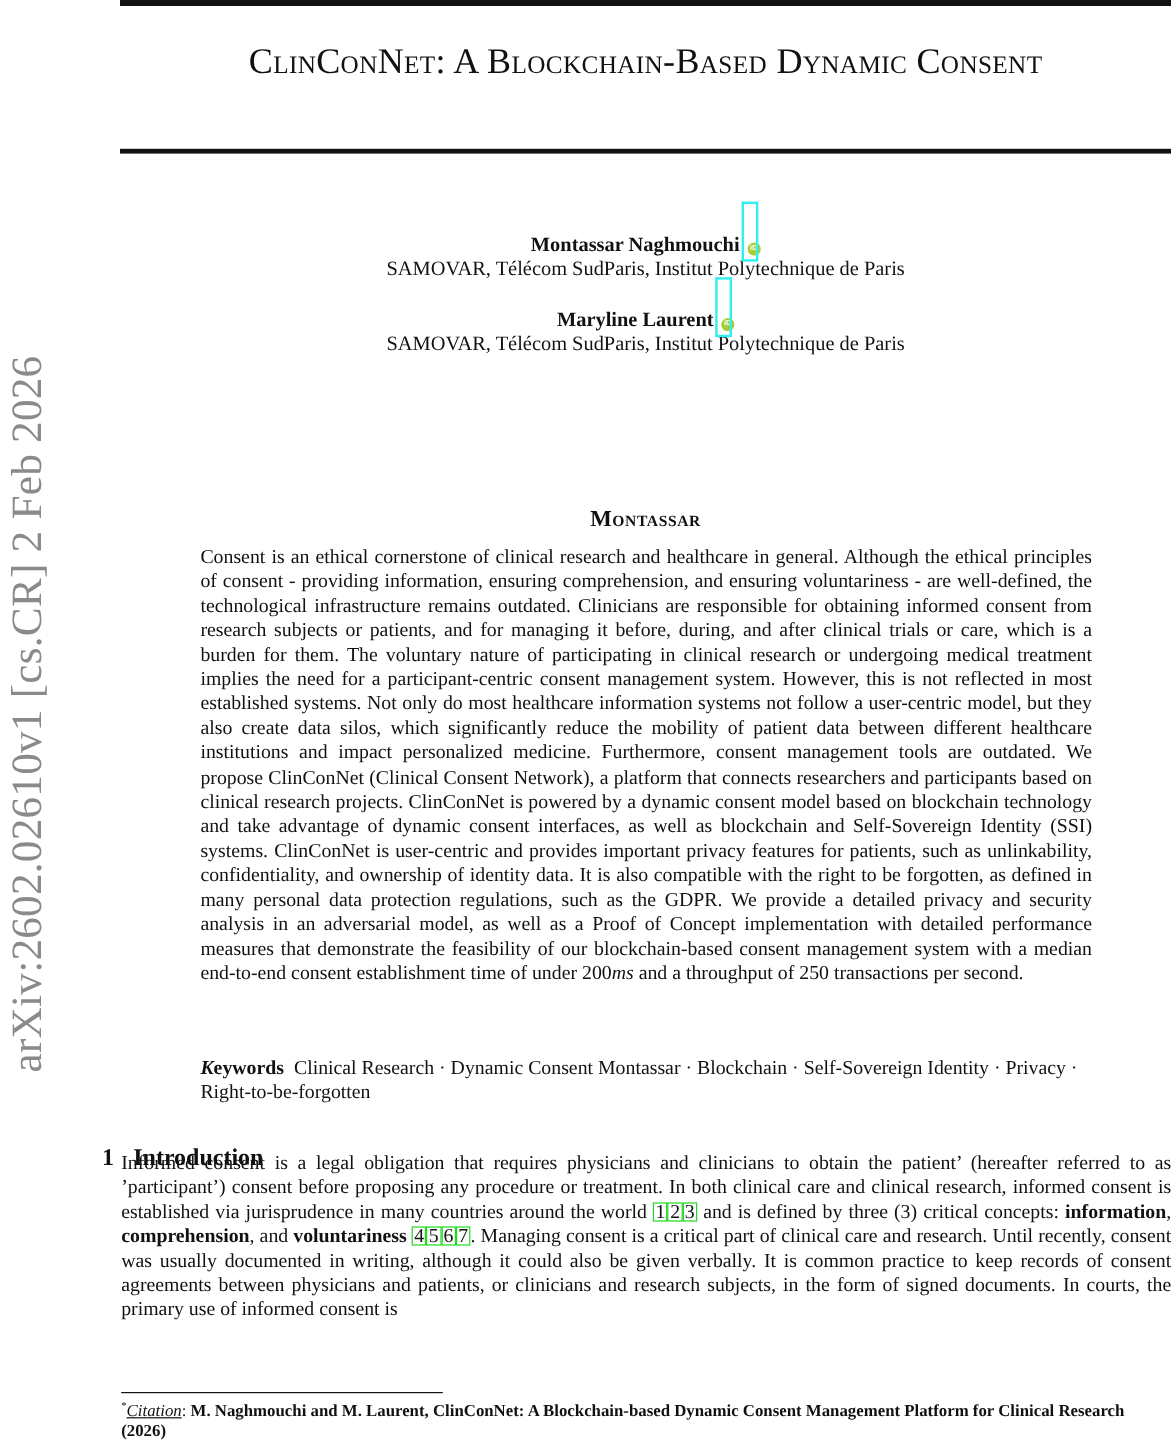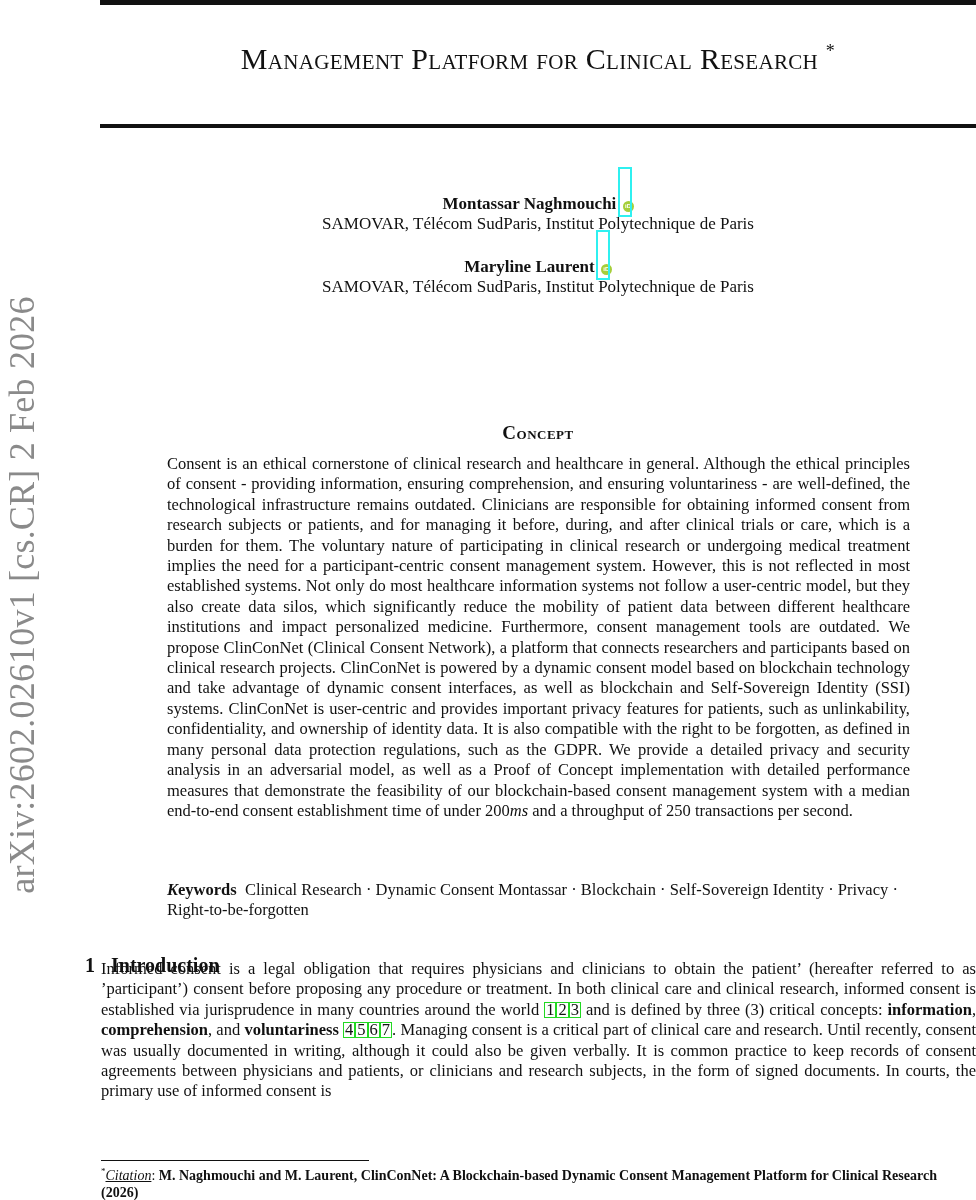--- a/index.html
+++ b/index.html
@@ -44,36 +44,36 @@
 </style>
 </head>
 <body>
 
 <div class="side-stamp">
   <span>arXiv:2602.02610v1  [cs.CR]  2 Feb 2026</span>
 </div>
 
 <div class="rule-top"></div>
 <div class="title">
-  <div><span>Management Platform for Clinical Research</span> <sup>*</sup></div>
+  <div>ClinConNet: A Blockchain-Based Dynamic Consent</div>
 </div>
 <div class="rule-bot"></div>
 
 <div class="authors">
   <div class="author">
     <div class="name"><span>Montassar Naghmouchi</span> <span class="orcid">iD</span></div>
     <div class="aff">SAMOVAR, Télécom SudParis, Institut Polytechnique de Paris</div>
   </div>
   <div class="author">
     <div class="name"><span>Maryline Laurent</span> <span class="orcid">iD</span></div>
     <div class="aff">SAMOVAR, Télécom SudParis, Institut Polytechnique de Paris</div>
   </div>
 </div>
 
-<div class="abs-head">Concept</div>
+<div class="abs-head">Montassar</div>
 <div class="abs-body"><span>Consent is an ethical cornerstone of clinical research and healthcare in general. Although the ethical principles of consent - providing information, ensuring comprehension, and ensuring voluntariness - are well-defined, the technological infrastructure remains outdated. Clinicians are responsible for obtaining informed consent from research subjects or patients, and for managing it before, during, and after clinical trials or care, which is a burden for them. The voluntary nature of participating in clinical research or undergoing medical treatment implies the need for a participant-centric consent management system. However, this is not reflected in most established systems. Not only do most healthcare information systems not follow a user-centric model, but they also create data silos, which significantly reduce the mobility of patient data between different healthcare institutions and impact personalized medicine. Furthermore, consent management tools are outdated. We propose ClinConNet (Clinical Consent Network), a platform that connects researchers and participants based on clinical research projects. ClinConNet is powered by a dynamic consent model based on blockchain technology and take advantage of dynamic consent interfaces, as well as blockchain and Self-Sovereign Identity (SSI) systems. ClinConNet is user-centric and provides important privacy features for patients, such as unlinkability, confidentiality, and ownership of identity data. It is also compatible with the right to be forgotten, as defined in many personal data protection regulations, such as the GDPR. We provide a detailed privacy and security analysis in an adversarial model, as well as a Proof of Concept implementation with detailed performance measures that demonstrate the feasibility of our blockchain-based consent management system with a median end-to-end consent establishment time of under </span><span>200</span><i>ms</i><span> and a throughput of 250 transactions per second.</span></div>
 
 <div class="keywords">
   <span class="kw-label"><span style="font-style:italic">K</span><span>eywords</span></span>&nbsp;
   <span>Clinical Research · Dynamic Consent Montassar · Blockchain · Self-Sovereign Identity · Privacy · Right-to-be-forgotten</span>
 </div>
 
 <div class="sec">
   <span class="num">1</span><span>Introduction</span>
 </div>

